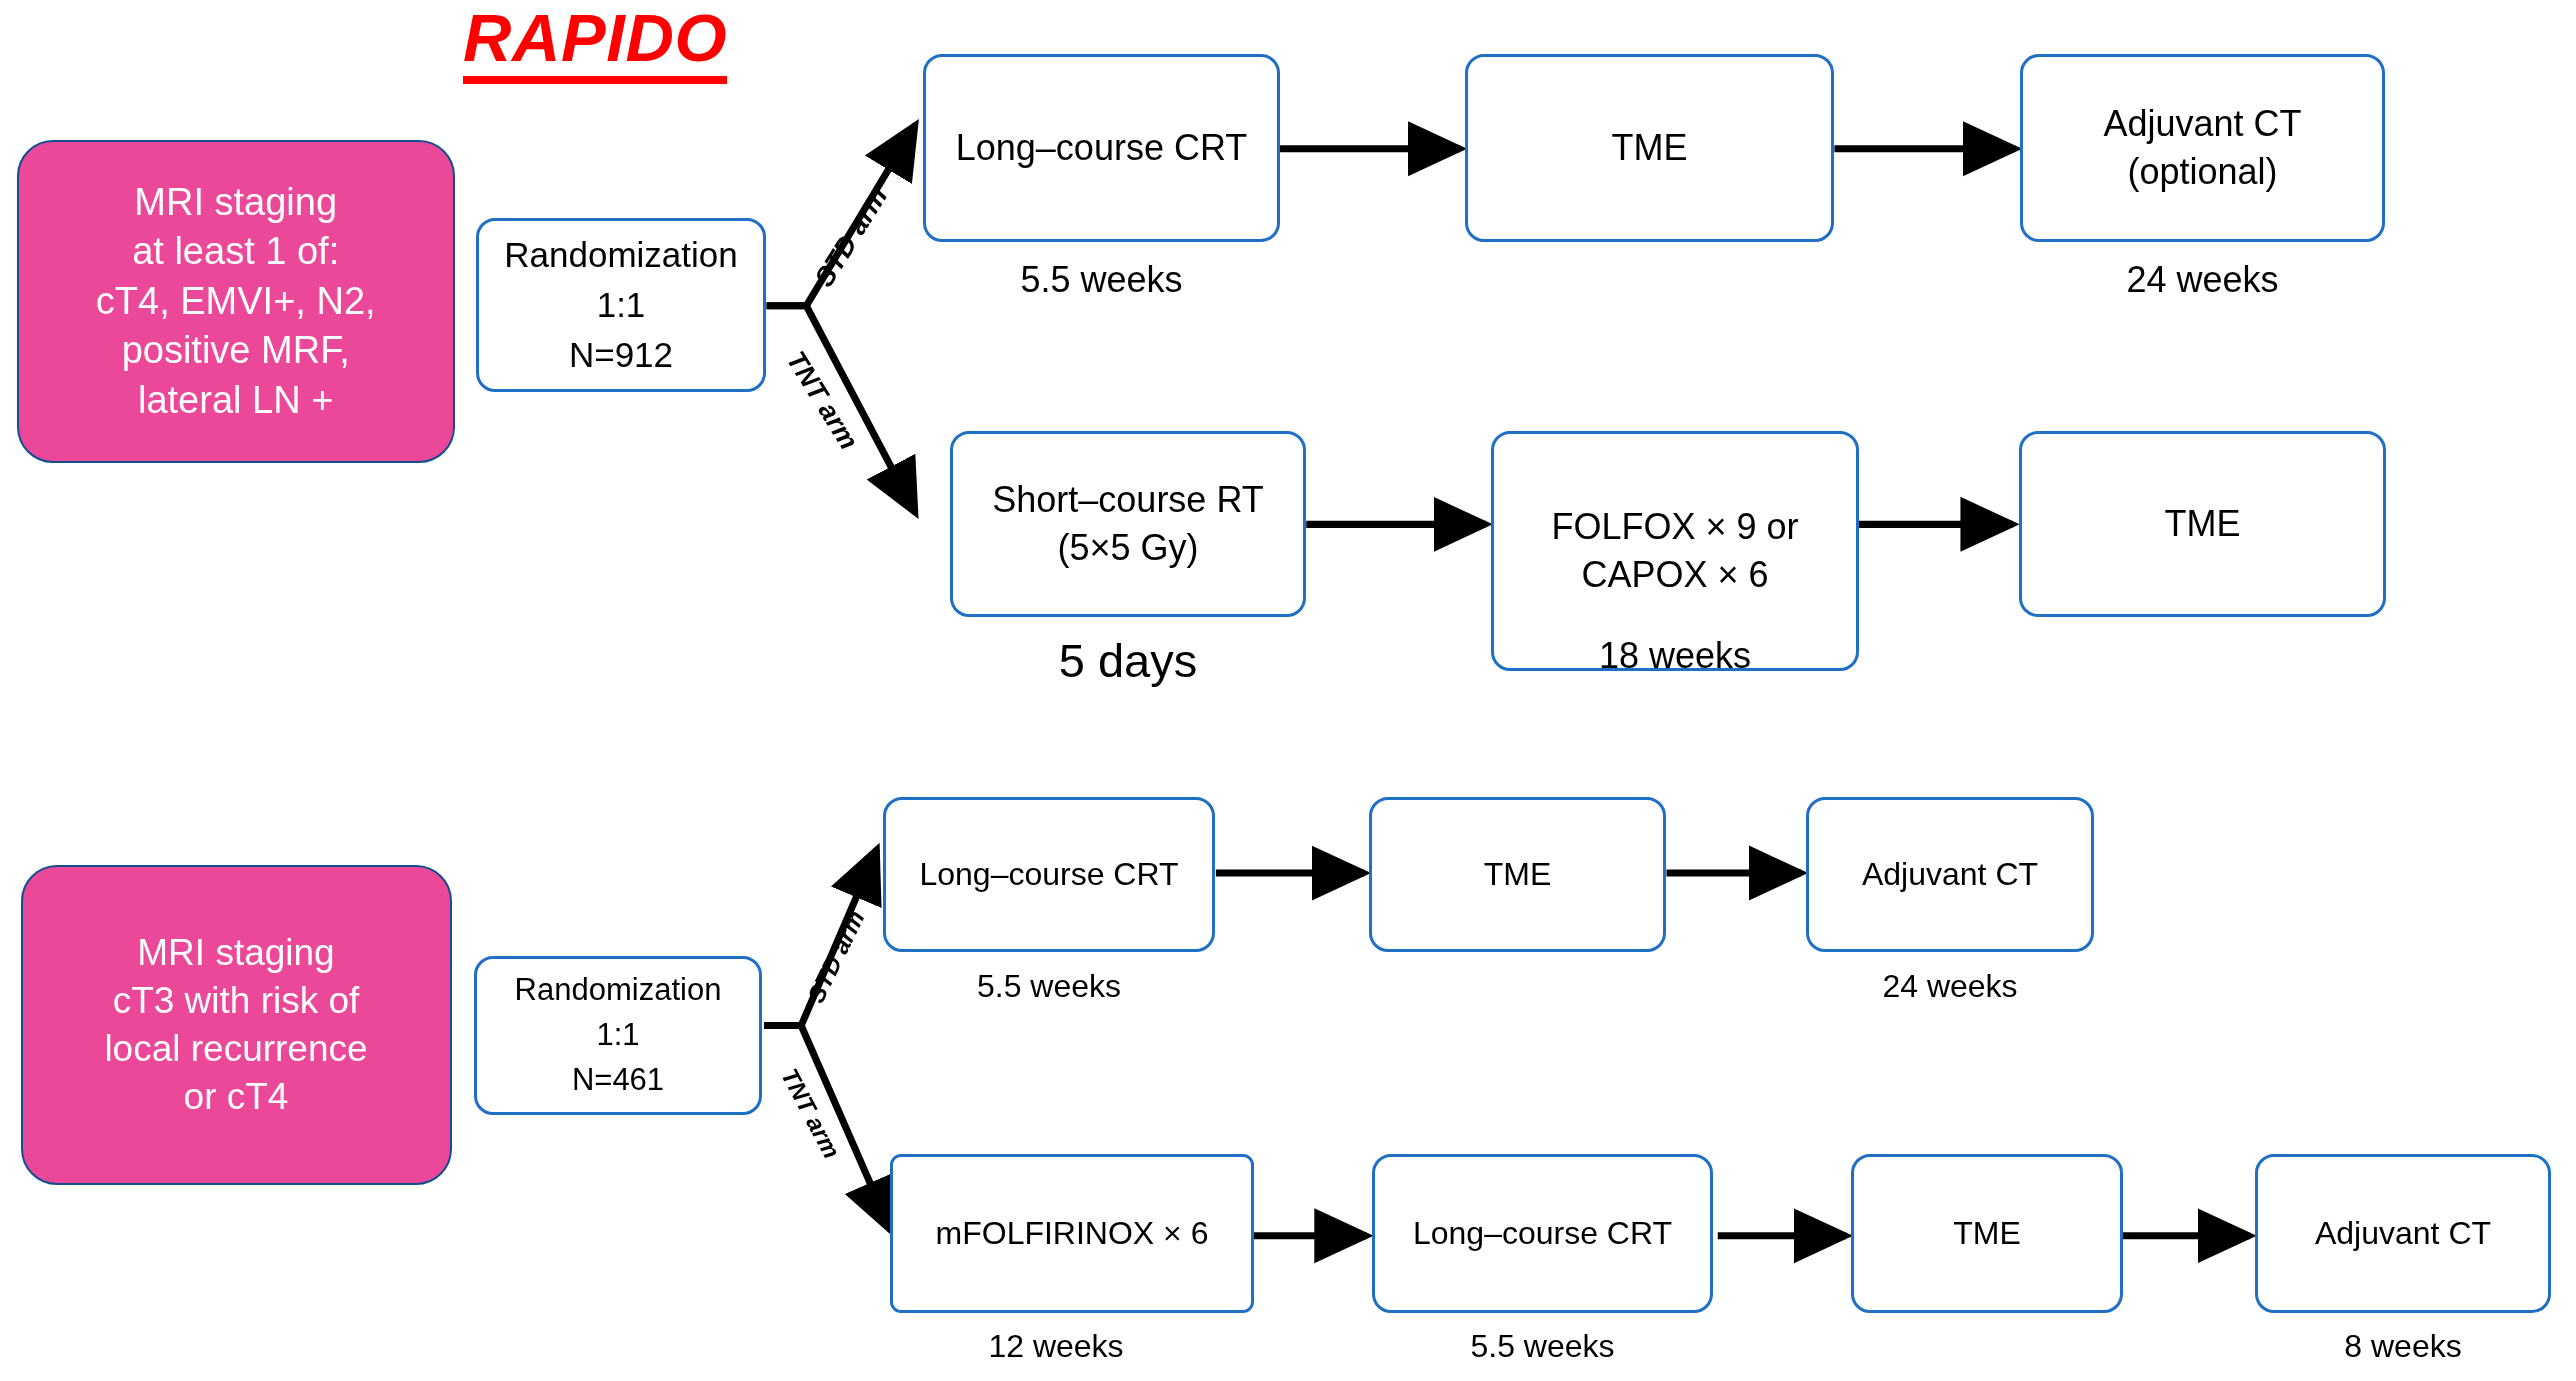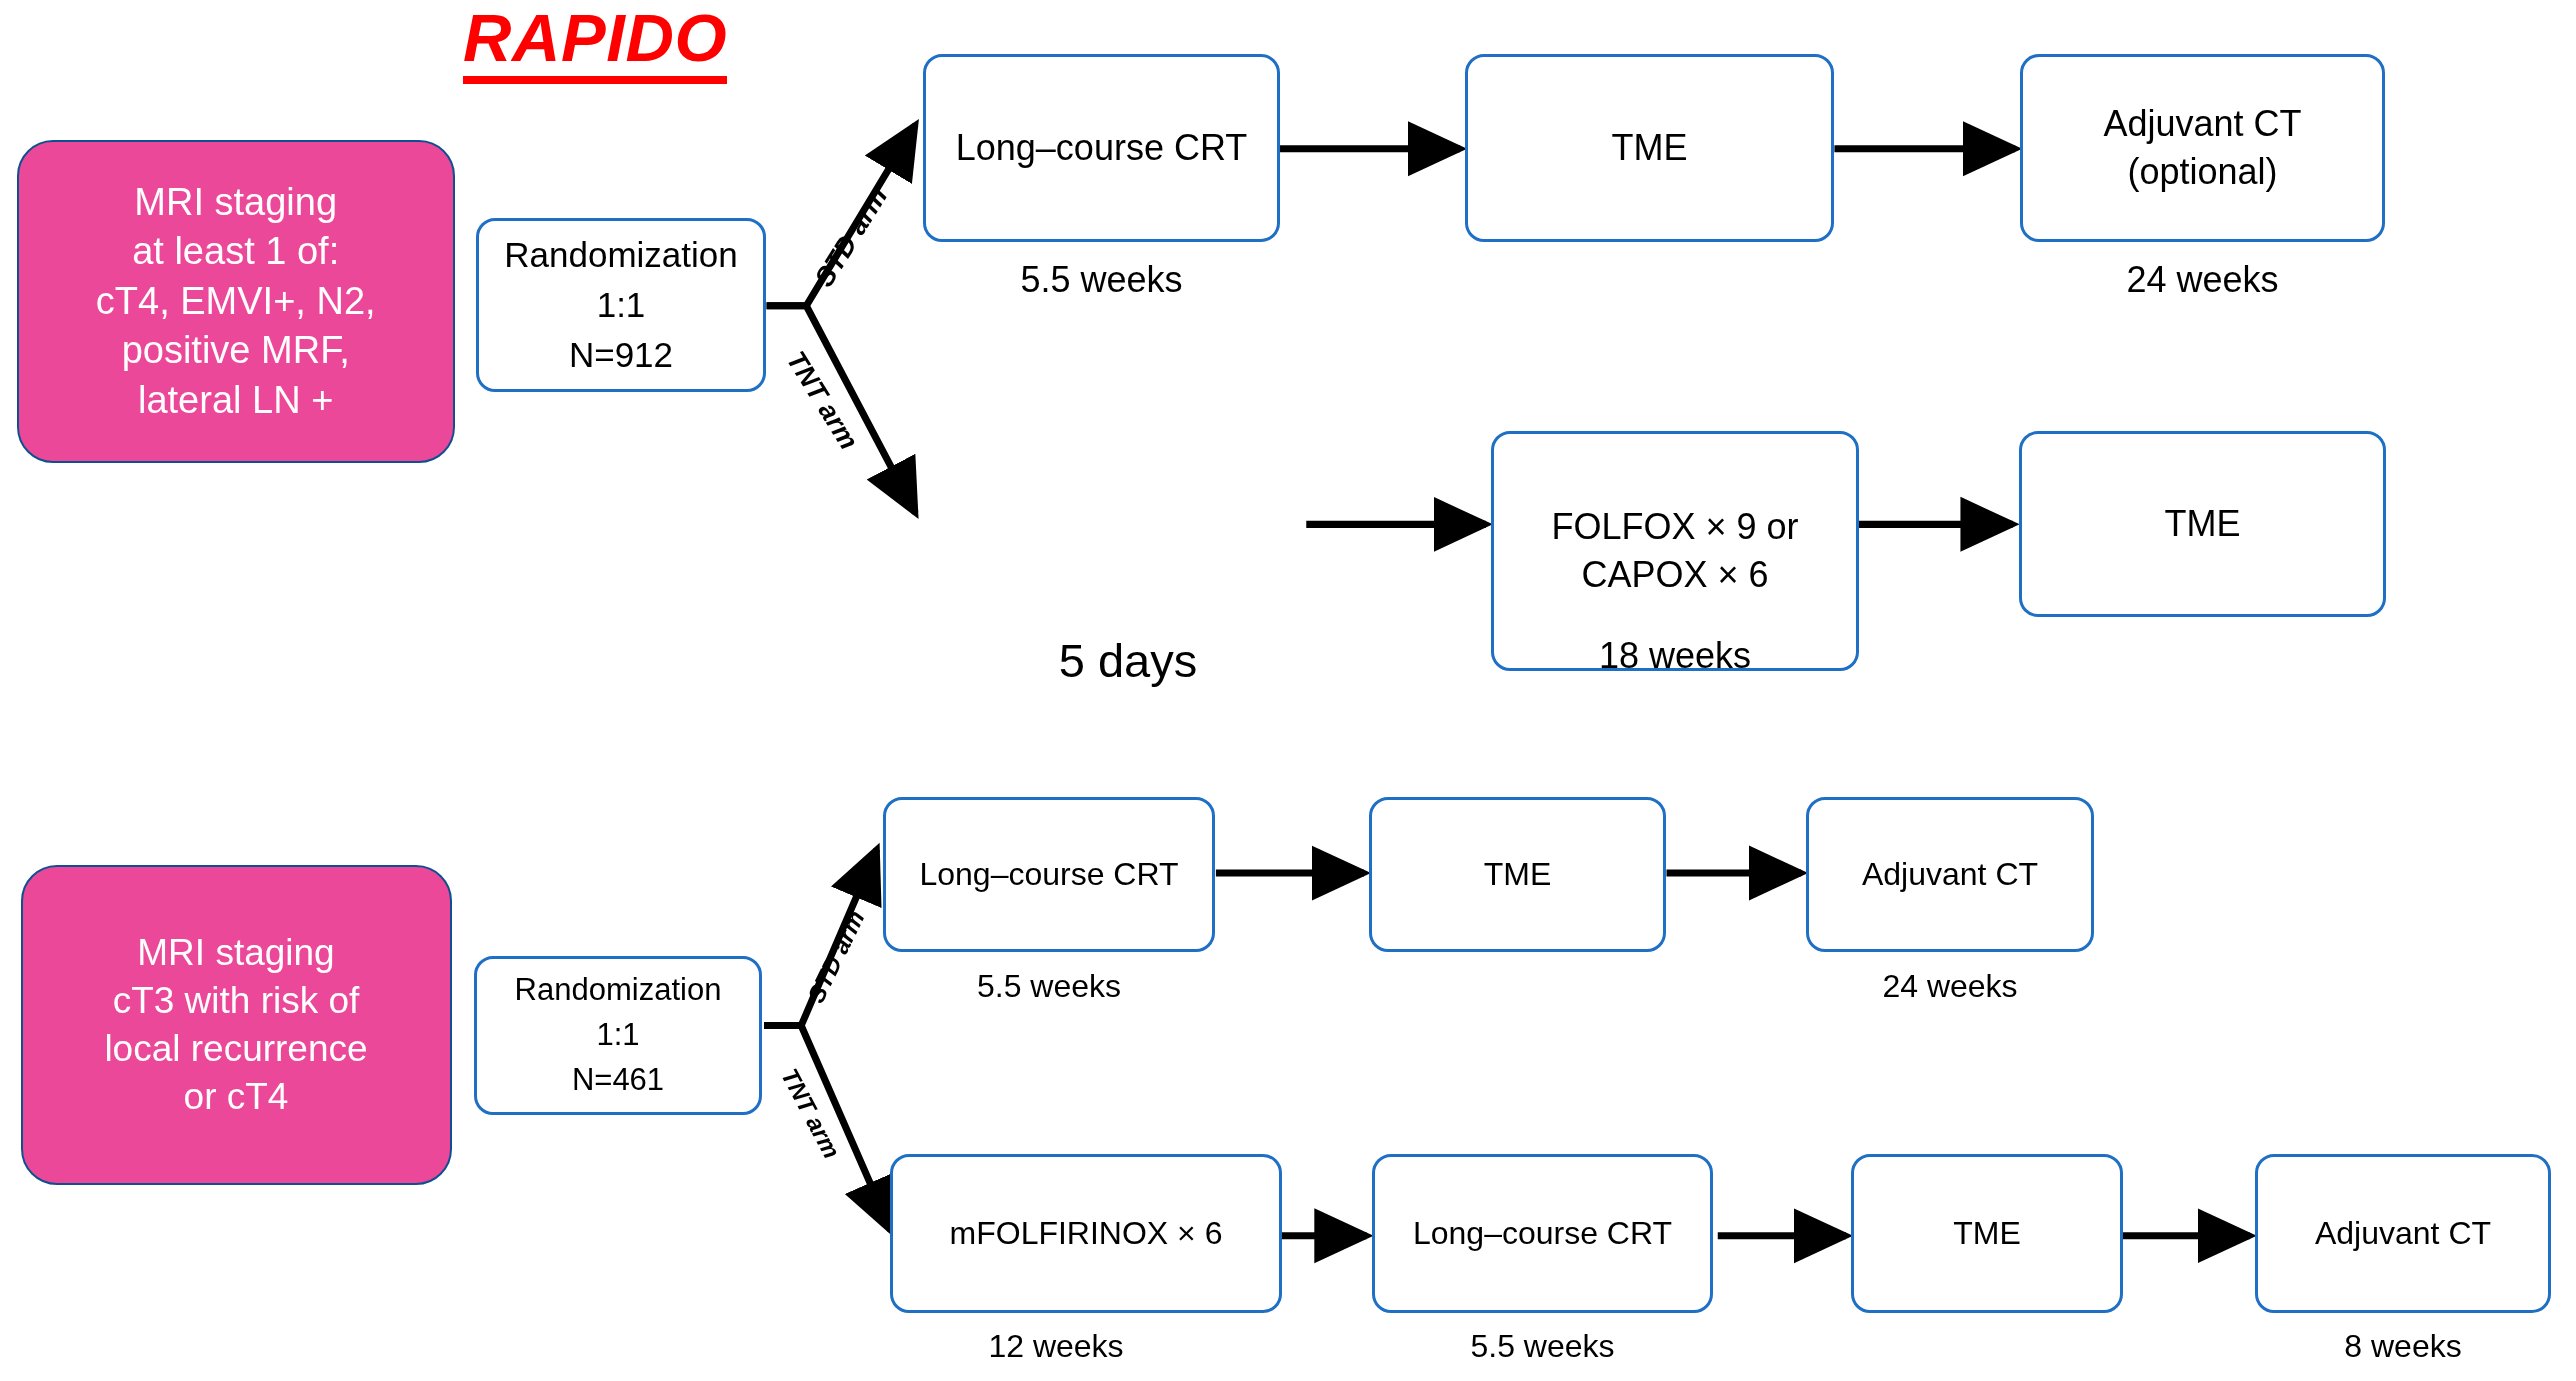--- a/index.html
+++ b/index.html
@@ -150,20 +150,24 @@
   <div class="pbox" style="left:1465px;top:54px;width:369px;height:188px;font-size:36px;">
     <span class="ln">TME</span>
   </div>
 
   <div class="pbox" style="left:2020px;top:54px;width:365px;height:188px;font-size:36px;">
     <span class="ln">Adjuvant CT</span>
     <span class="ln">(optional)</span>
   </div>
   <div class="dur" style="left:2020px;top:259px;width:365px;font-size:36px;">24 weeks</div>
 
+  <div class="pbox" style="left:950px;top:431px;width:356px;height:186px;font-size:36px;">
+    <span class="ln">Short–course RT</span>
+    <span class="ln">(5×5 Gy)</span>
+  </div>
   <div class="dur" style="left:950px;top:633px;width:356px;font-size:47px;">5 days</div>
 
   <div class="pbox" style="left:1491px;top:431px;width:368px;height:240px;font-size:36px;">
     <span class="ln">FOLFOX × 9 or</span>
     <span class="ln">CAPOX × 6</span>
   </div>
   <div class="dur" style="left:1491px;top:635px;width:368px;font-size:36px;">18 weeks</div>
 
   <div class="pbox" style="left:2019px;top:431px;width:367px;height:186px;font-size:36px;">
     <span class="ln">TME</span>
@@ -193,21 +197,21 @@
 
   <div class="pbox" style="left:1369px;top:797px;width:297px;height:155px;font-size:32px;">
     <span class="ln">TME</span>
   </div>
 
   <div class="pbox" style="left:1806px;top:797px;width:288px;height:155px;font-size:32px;">
     <span class="ln">Adjuvant CT</span>
   </div>
   <div class="dur" style="left:1806px;top:968px;width:288px;font-size:32px;">24 weeks</div>
 
-  <div class="pbox" style="left:890px;top:1154px;width:392px;height:159px;font-size:32px;">
+  <div class="pbox" style="left:890px;top:1154px;width:364px;height:159px;font-size:32px;border-radius:11px;">
     <span class="ln">mFOLFIRINOX × 6</span>
   </div>
   <div class="dur" style="left:890px;top:1328px;width:332px;font-size:32px;">12 weeks</div>
 
   <div class="pbox" style="left:1372px;top:1154px;width:341px;height:159px;font-size:32px;">
     <span class="ln">Long–course CRT</span>
   </div>
   <div class="dur" style="left:1372px;top:1328px;width:341px;font-size:32px;">5.5 weeks</div>
 
   <div class="pbox" style="left:1851px;top:1154px;width:272px;height:159px;font-size:32px;">

